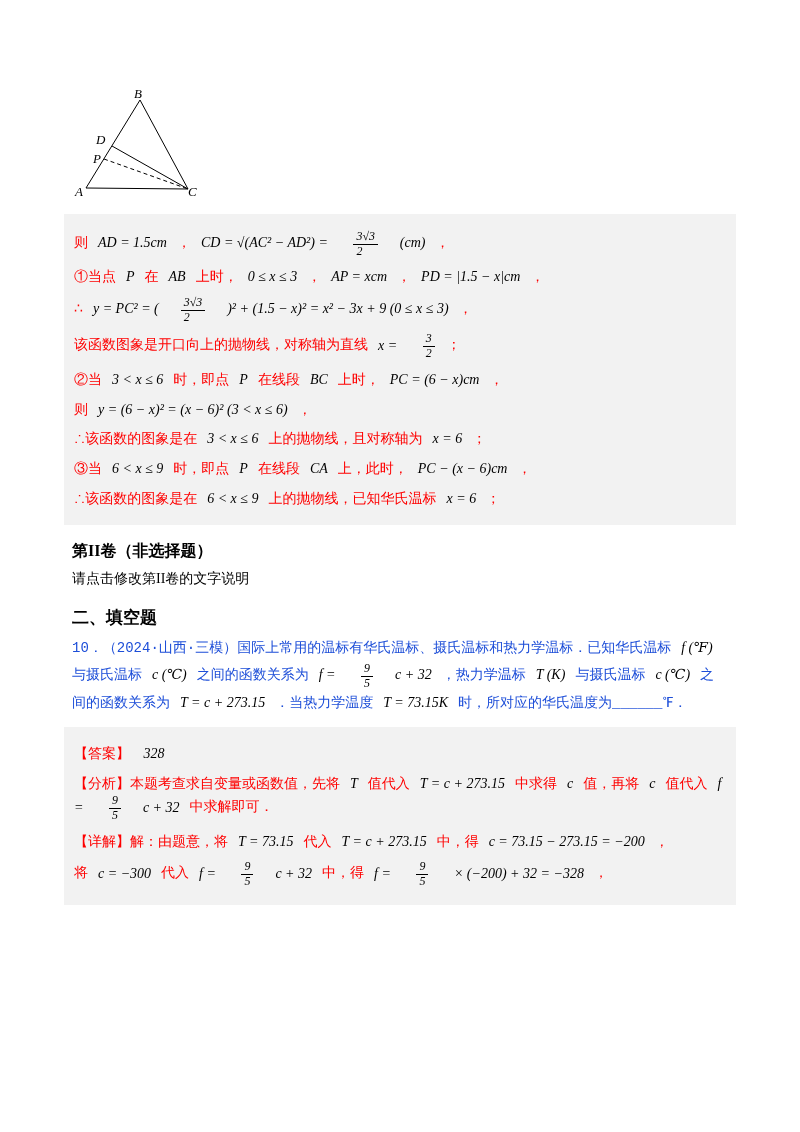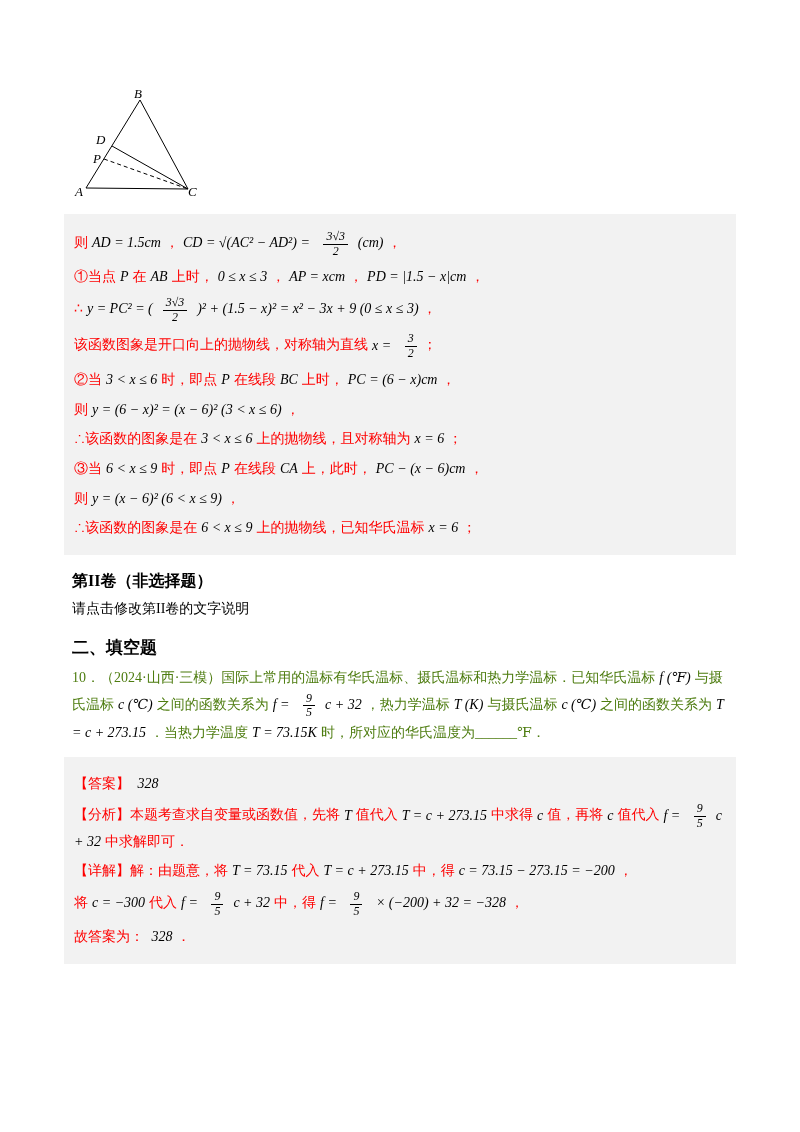--- a/index.html
+++ b/index.html
@@ -9,24 +9,24 @@
     font-family:"Liberation Serif","DejaVu Serif",serif;
     font-size:14px;color:#000;overflow:hidden;background:#fff;
   }
   .figure-wrap{width:130px;height:112px;margin:0 0 14px 2px;}
   .figure-wrap svg{display:block;}
   .fig-label{font-family:"Liberation Serif",serif;font-style:italic;font-size:13px;fill:#000;}
   .gray-block{background:#f2f2f2;margin:6px -8px 0 -8px;padding:8px 10px;}
   .line{margin:8px 0;line-height:1.55;}
   .para-line{line-height:1.9;margin:6px 0;}
   .c-r{color:#fe0000;}
-  .c-b{color:#4d7c0f;}
-  .c-m{color:#000;font-family:"Liberation Serif","DejaVu Serif",serif;font-style:italic;padding:0 4px;}
+  .c-b{color:#1d4ed8;font-family:Liberation Mono, monospace;}
+  .c-m{color:#000;font-family:"Liberation Serif","DejaVu Serif",serif;font-style:italic;padding:0 10px;}
   .frac{
-    display:inline-flex;flex-direction:column;align-items:center;
+    display:inline-flex;flex-direction:column;
     vertical-align:middle;line-height:1.15;font-size:0.85em;
     font-style:italic;margin:0 2px;
   }
   .frac .num{border-bottom:1px solid currentColor;padding:0 3px;}
   .frac .den{padding:0 3px;}
   .section-title{font-weight:bold;font-size:16px;margin:16px 0 8px 0;}
   .section-note{margin:2px 0 16px 0;}
   .subsection-title{font-weight:bold;font-size:17px;margin:18px 0 6px 0;}
   .problem{margin:0 0 10px 0;}
 </style>
@@ -62,21 +62,20 @@
           <span class="den">2</span>
         </span><span class="c-m">)² + (1.5 − x)² = x² − 3x + 9 (0 ≤ x ≤ 3)</span><span class="c-r">，</span></div>
       <div class="line"><span class="c-r">该函数图象是开口向上的抛物线，对称轴为直线</span><span class="c-m">x = </span><span class="frac c-m">
           <span class="num">3</span>
           <span class="den">2</span>
         </span><span class="c-r">；</span></div>
       <div class="line"><span class="c-r">②当</span><span class="c-m">3 &lt; x ≤ 6</span><span class="c-r">时，即点</span><span class="c-m">P</span><span class="c-r">在线段</span><span class="c-m">BC</span><span class="c-r">上时，</span><span class="c-m">PC = (6 − x)cm</span><span class="c-r">，</span></div>
       <div class="line"><span class="c-r">则</span><span class="c-m">y = (6 − x)² = (x − 6)² (3 &lt; x ≤ 6)</span><span class="c-r">，</span></div>
       <div class="line"><span class="c-r">∴该函数的图象是在</span><span class="c-m">3 &lt; x ≤ 6</span><span class="c-r">上的抛物线，且对称轴为</span><span class="c-m">x = 6</span><span class="c-r">；</span></div>
       <div class="line"><span class="c-r">③当</span><span class="c-m">6 &lt; x ≤ 9</span><span class="c-r">时，即点</span><span class="c-m">P</span><span class="c-r">在线段</span><span class="c-m">CA</span><span class="c-r">上，此时，</span><span class="c-m">PC − (x − 6)cm</span><span class="c-r">，</span></div>
-      <div class="line"><span class="c-r">则</span><span class="c-m">y = (x − 6)² (6 &lt; x ≤ 9)</span><span class="c-r">，</span></div>
       <div class="line"><span class="c-r">∴该函数的图象是在</span><span class="c-m">6 &lt; x ≤ 9</span><span class="c-r">上的抛物线，已知华氏温标</span><span class="c-m">x = 6</span><span class="c-r">；</span></div>
     </div>
 
   <div class="section-title">第II卷（非选择题）</div>
   <div class="section-note">请点击修改第II卷的文字说明</div>
 
   <div class="subsection-title">二、填空题</div>
 
   <div class="problem">
       <div class="line para-line"><span class="c-b">10．（2024·山西·三模）国际上常用的温标有华氏温标、摄氏温标和热力学温标．已知华氏温标</span><span class="c-m">f (℉)</span><span class="c-b">与摄氏温标</span><span class="c-m">c (℃)</span><span class="c-b">之间的函数关系为</span><span class="c-m">f = </span><span class="frac c-m">
@@ -92,16 +91,15 @@
           <span class="den">5</span>
         </span><span class="c-m">c + 32</span><span class="c-r">中求解即可．</span></div>
       <div class="line"><span class="c-r">【详解】解：由题意，将</span><span class="c-m">T = 73.15</span><span class="c-r">代入</span><span class="c-m">T = c + 273.15</span><span class="c-r">中，得</span><span class="c-m">c = 73.15 − 273.15 = −200</span><span class="c-r">，</span></div>
       <div class="line"><span class="c-r">将</span><span class="c-m">c = −300</span><span class="c-r">代入</span><span class="c-m">f = </span><span class="frac c-m">
           <span class="num">9</span>
           <span class="den">5</span>
         </span><span class="c-m">c + 32</span><span class="c-r">中，得</span><span class="c-m">f = </span><span class="frac c-m">
           <span class="num">9</span>
           <span class="den">5</span>
         </span><span class="c-m"> × (−200) + 32 = −328</span><span class="c-r">，</span></div>
-      <div class="line"><span class="c-r">故答案为：</span><span class="c-m"> 328</span><span class="c-r">．</span></div>
     </div>
 
 </div>
 
 </body></html>

